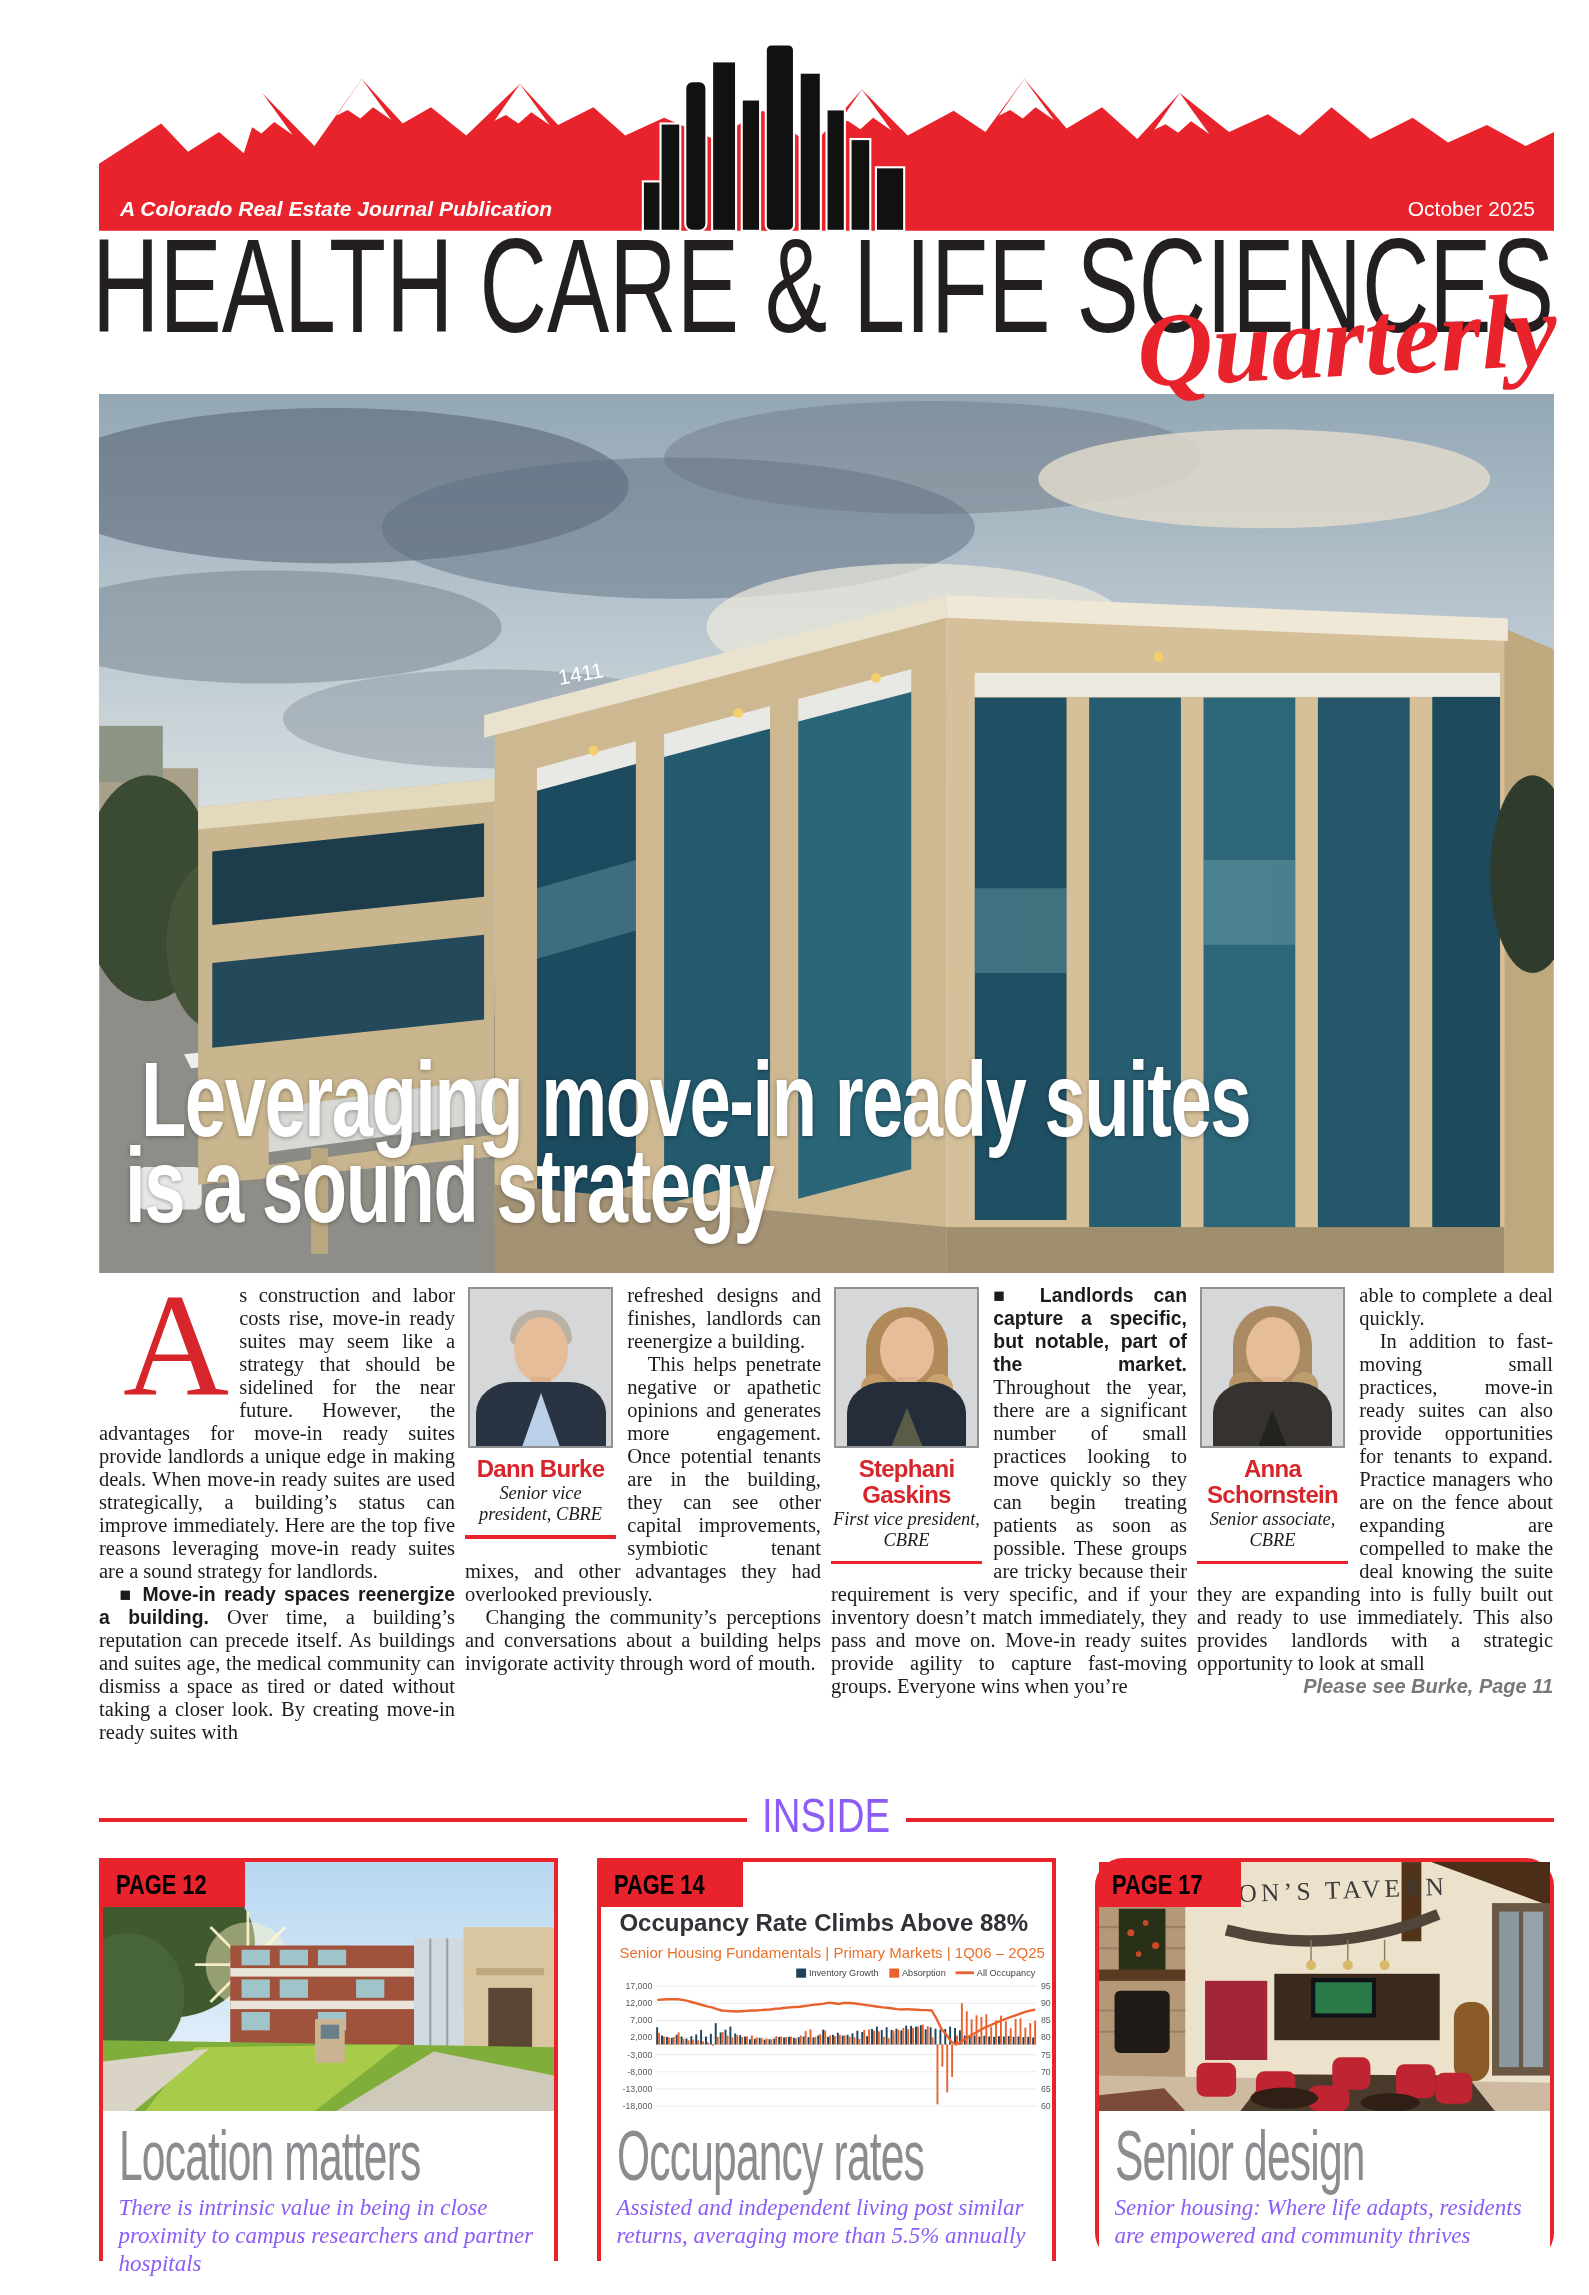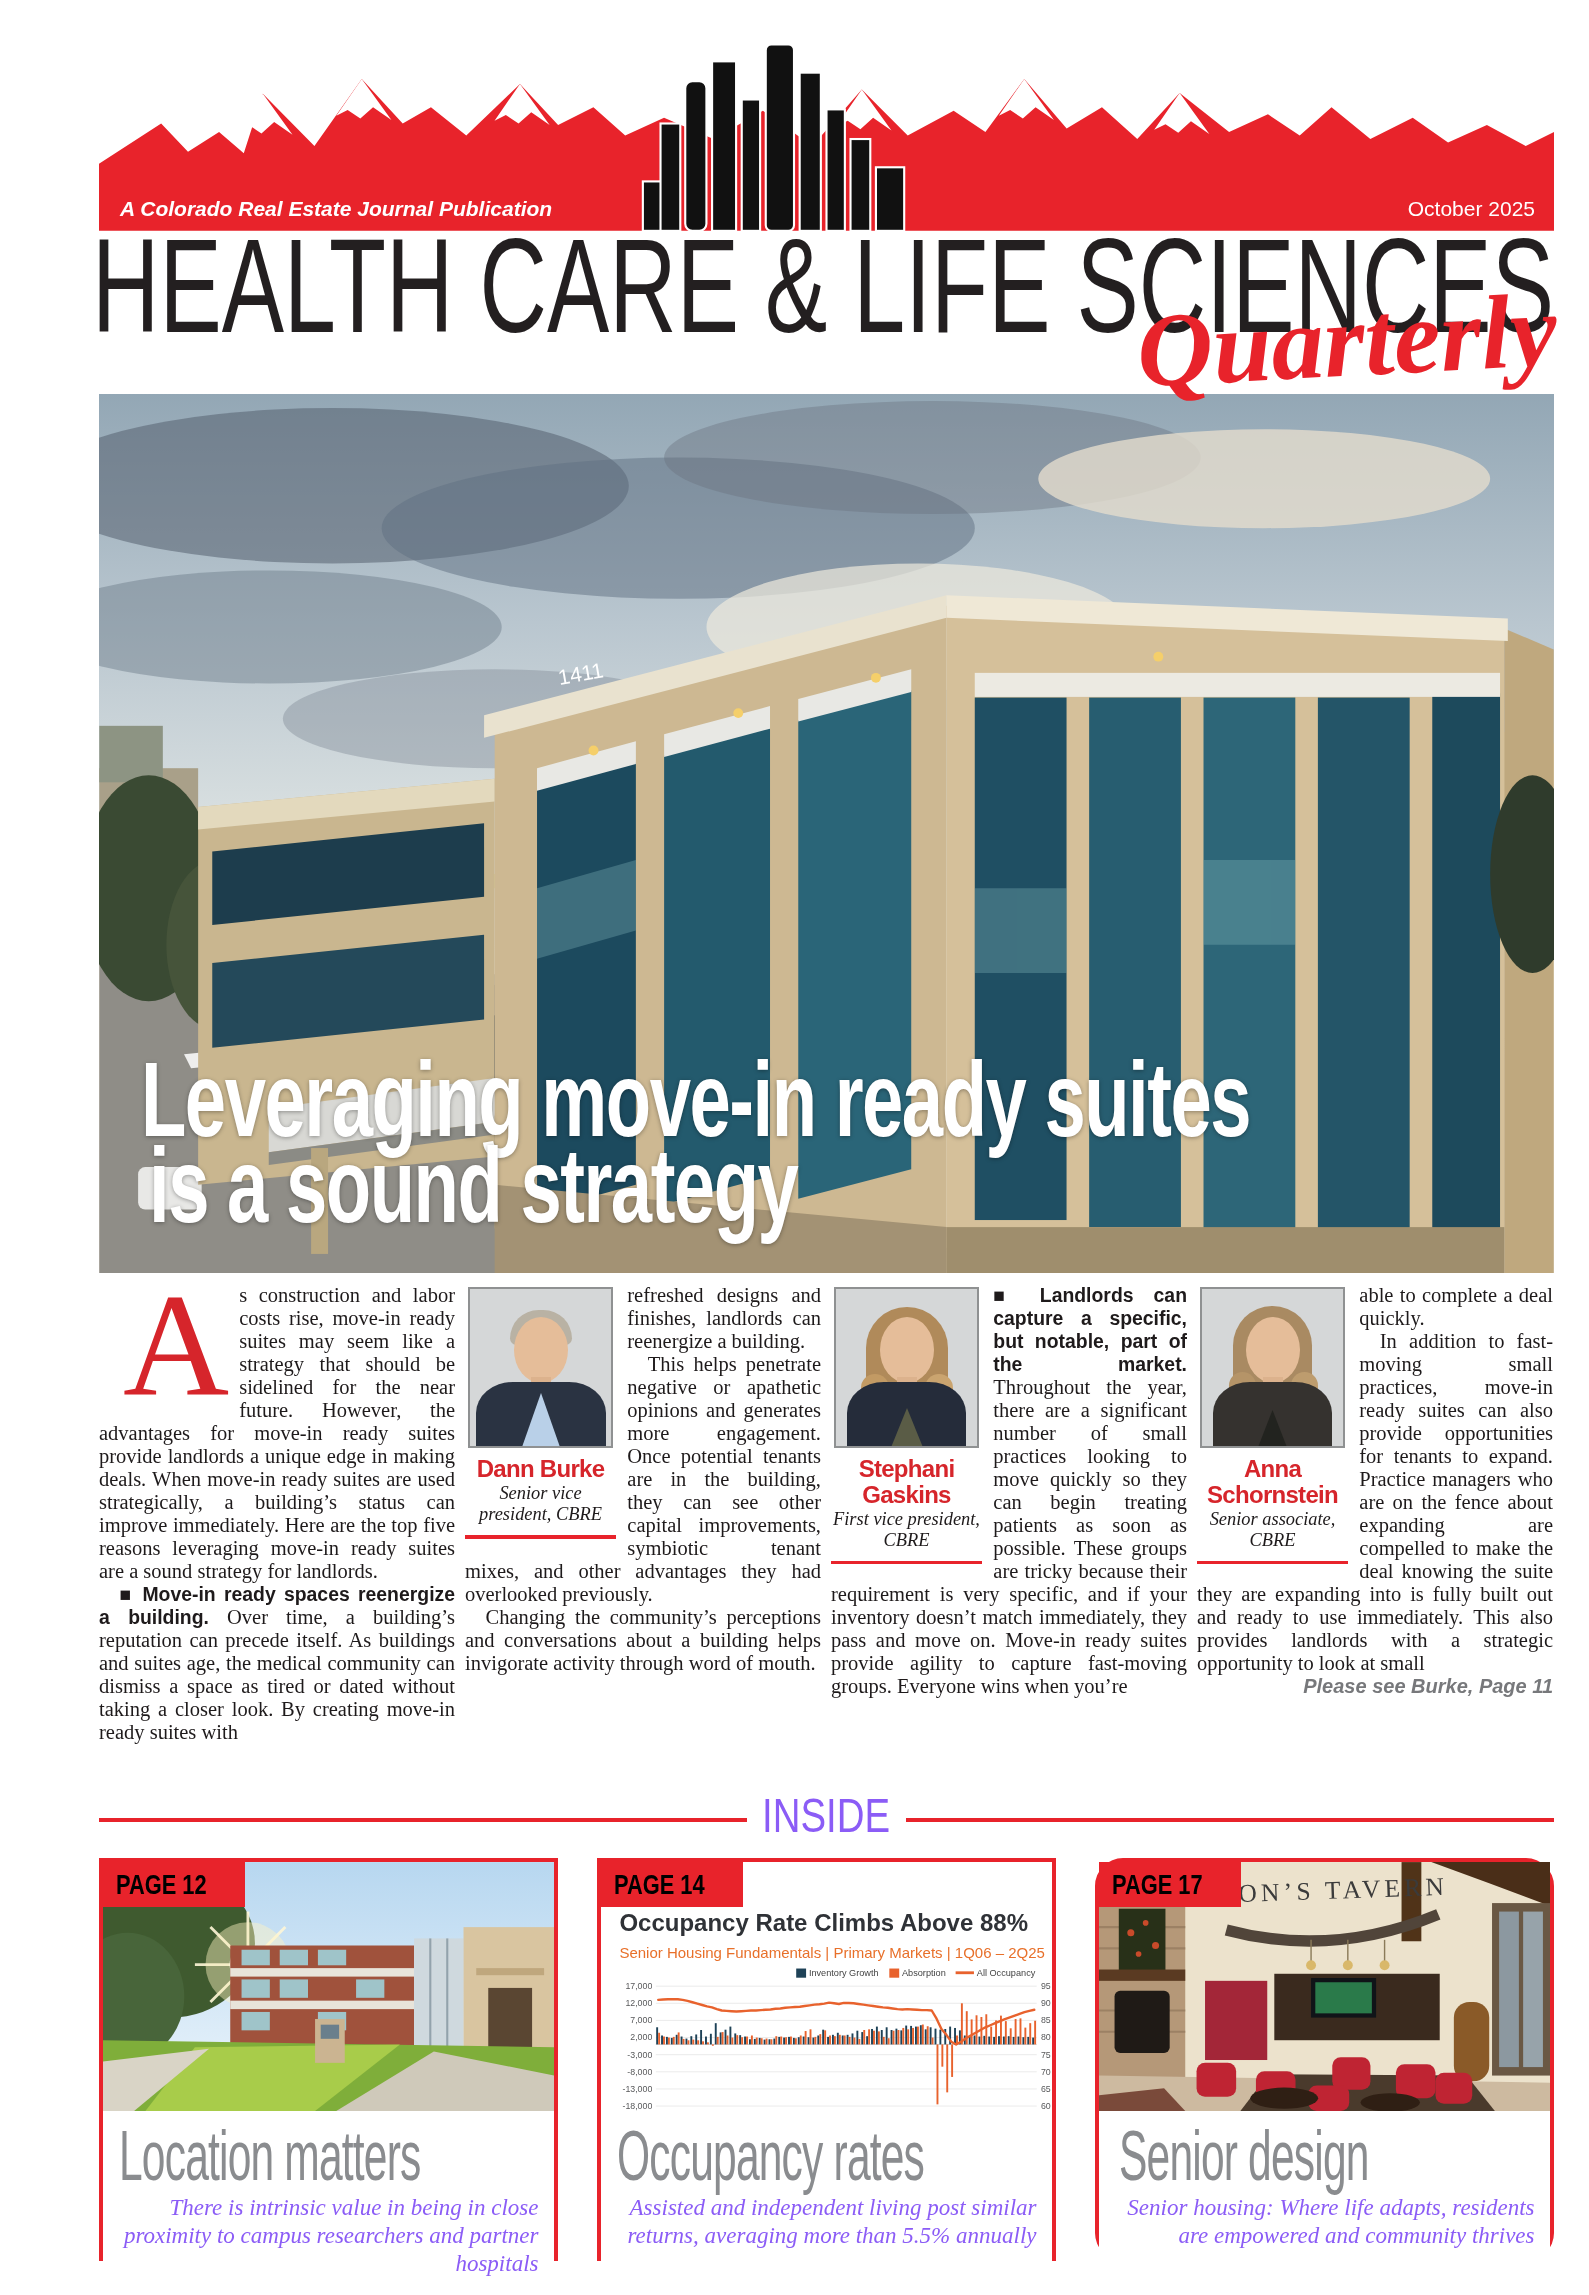--- a/index.html
+++ b/index.html
@@ -22,21 +22,21 @@
              font-size:105px;line-height:106px;transform:rotate(-3deg);z-index:6;}
 
   
   #hero{left:67px;top:394px;width:1455px;height:879px;overflow:hidden;
         background:linear-gradient(180deg,#93a7b5 0%,#b9c6cf 26%,#d8dfe0 48%,#ece7d8 66%,#e2ddd2 100%);}
   #hero svg{position:absolute;left:0;top:0;}
   .headline{position:absolute;color:#fff;font-family:"Liberation Sans",sans-serif;font-weight:bold;
             text-shadow:0 1.4px 5.7px rgba(0,0,0,.35);z-index:4;}
   .headline .condx{transform:scaleX(.70);letter-spacing:-2.1px;font-size:106px;line-height:83px;}
   #headline1{left:42px;top:664px;}
-  #headline2{left:50px;top:750px;}
+  #headline2{left:26px;top:750px;}
 
   
   #article{left:67px;top:1284px;width:1455px;height:498px;display:flex;gap:10px;}
   .col{width:356px;font-size:20.5px;line-height:23px;text-align:justify;}
   .col p{margin:0;}
   .col p.ind{text-indent:1em;}
   .dropcap{float:left;color:#d6252b;font-family:"Liberation Serif",serif;
            font-size:147px;line-height:113px;padding:4.2px 10px 0 24px;}
   .lead{font-family:"Liberation Sans",sans-serif;font-weight:bold;font-size:19.4px;}
   .profile{float:left;width:151px;margin:2.8px 11.3px 4.2px 0;text-align:center;}
@@ -63,21 +63,21 @@
 
   
   .ibox{top:1858px;width:459px;height:403px;border:4.2px solid #e8232b;border-bottom-width:8.5px;
         background:#fff;box-sizing:border-box;}
   .page-tab{position:absolute;left:0;top:0;height:45px;background:#e8232b;color:#000000;
             font-family:"Liberation Sans",sans-serif;font-weight:bold;font-size:28px;
             line-height:45px;padding:0 12.7px;z-index:3;}
   .page-tab .condx{transform:scaleX(.78);}
   .box-photo{position:absolute;left:0;top:0;width:451px;height:249px;overflow:hidden;}
   .box-caption{position:absolute;left:0;top:249px;width:451px;height:167px;background:#fff;
-               padding:10px 15.5px 0 15.5px;box-sizing:border-box;text-align:right;}
+               padding:10px 15.5px 0 15.5px;box-sizing:border-box;}
   .box-title{color:#8a8c8f;font-family:"Liberation Sans",sans-serif;font-size:71px;line-height:69px;}
   .box-title .condx{transform:scaleX(.60);letter-spacing:-1.4px;}
   .box-desc{font-style:italic;font-size:23px;line-height:28px;margin-top:4.2px;color:#8b5cf6;}
 
   
   #chart-area{position:absolute;left:0;top:0;width:451px;height:390px;background:#fff;
               padding:47px 0 0 18.4px;box-sizing:border-box;}
   #chart-title{font-family:"Liberation Sans",sans-serif;font-weight:bold;font-size:24px;color:#2f3237;}
   #chart-subtitle{font-family:"Liberation Sans",sans-serif;font-size:15px;color:#e8702a;margin-top:7px;}
   #occ-chart{margin-top:4.2px;}

